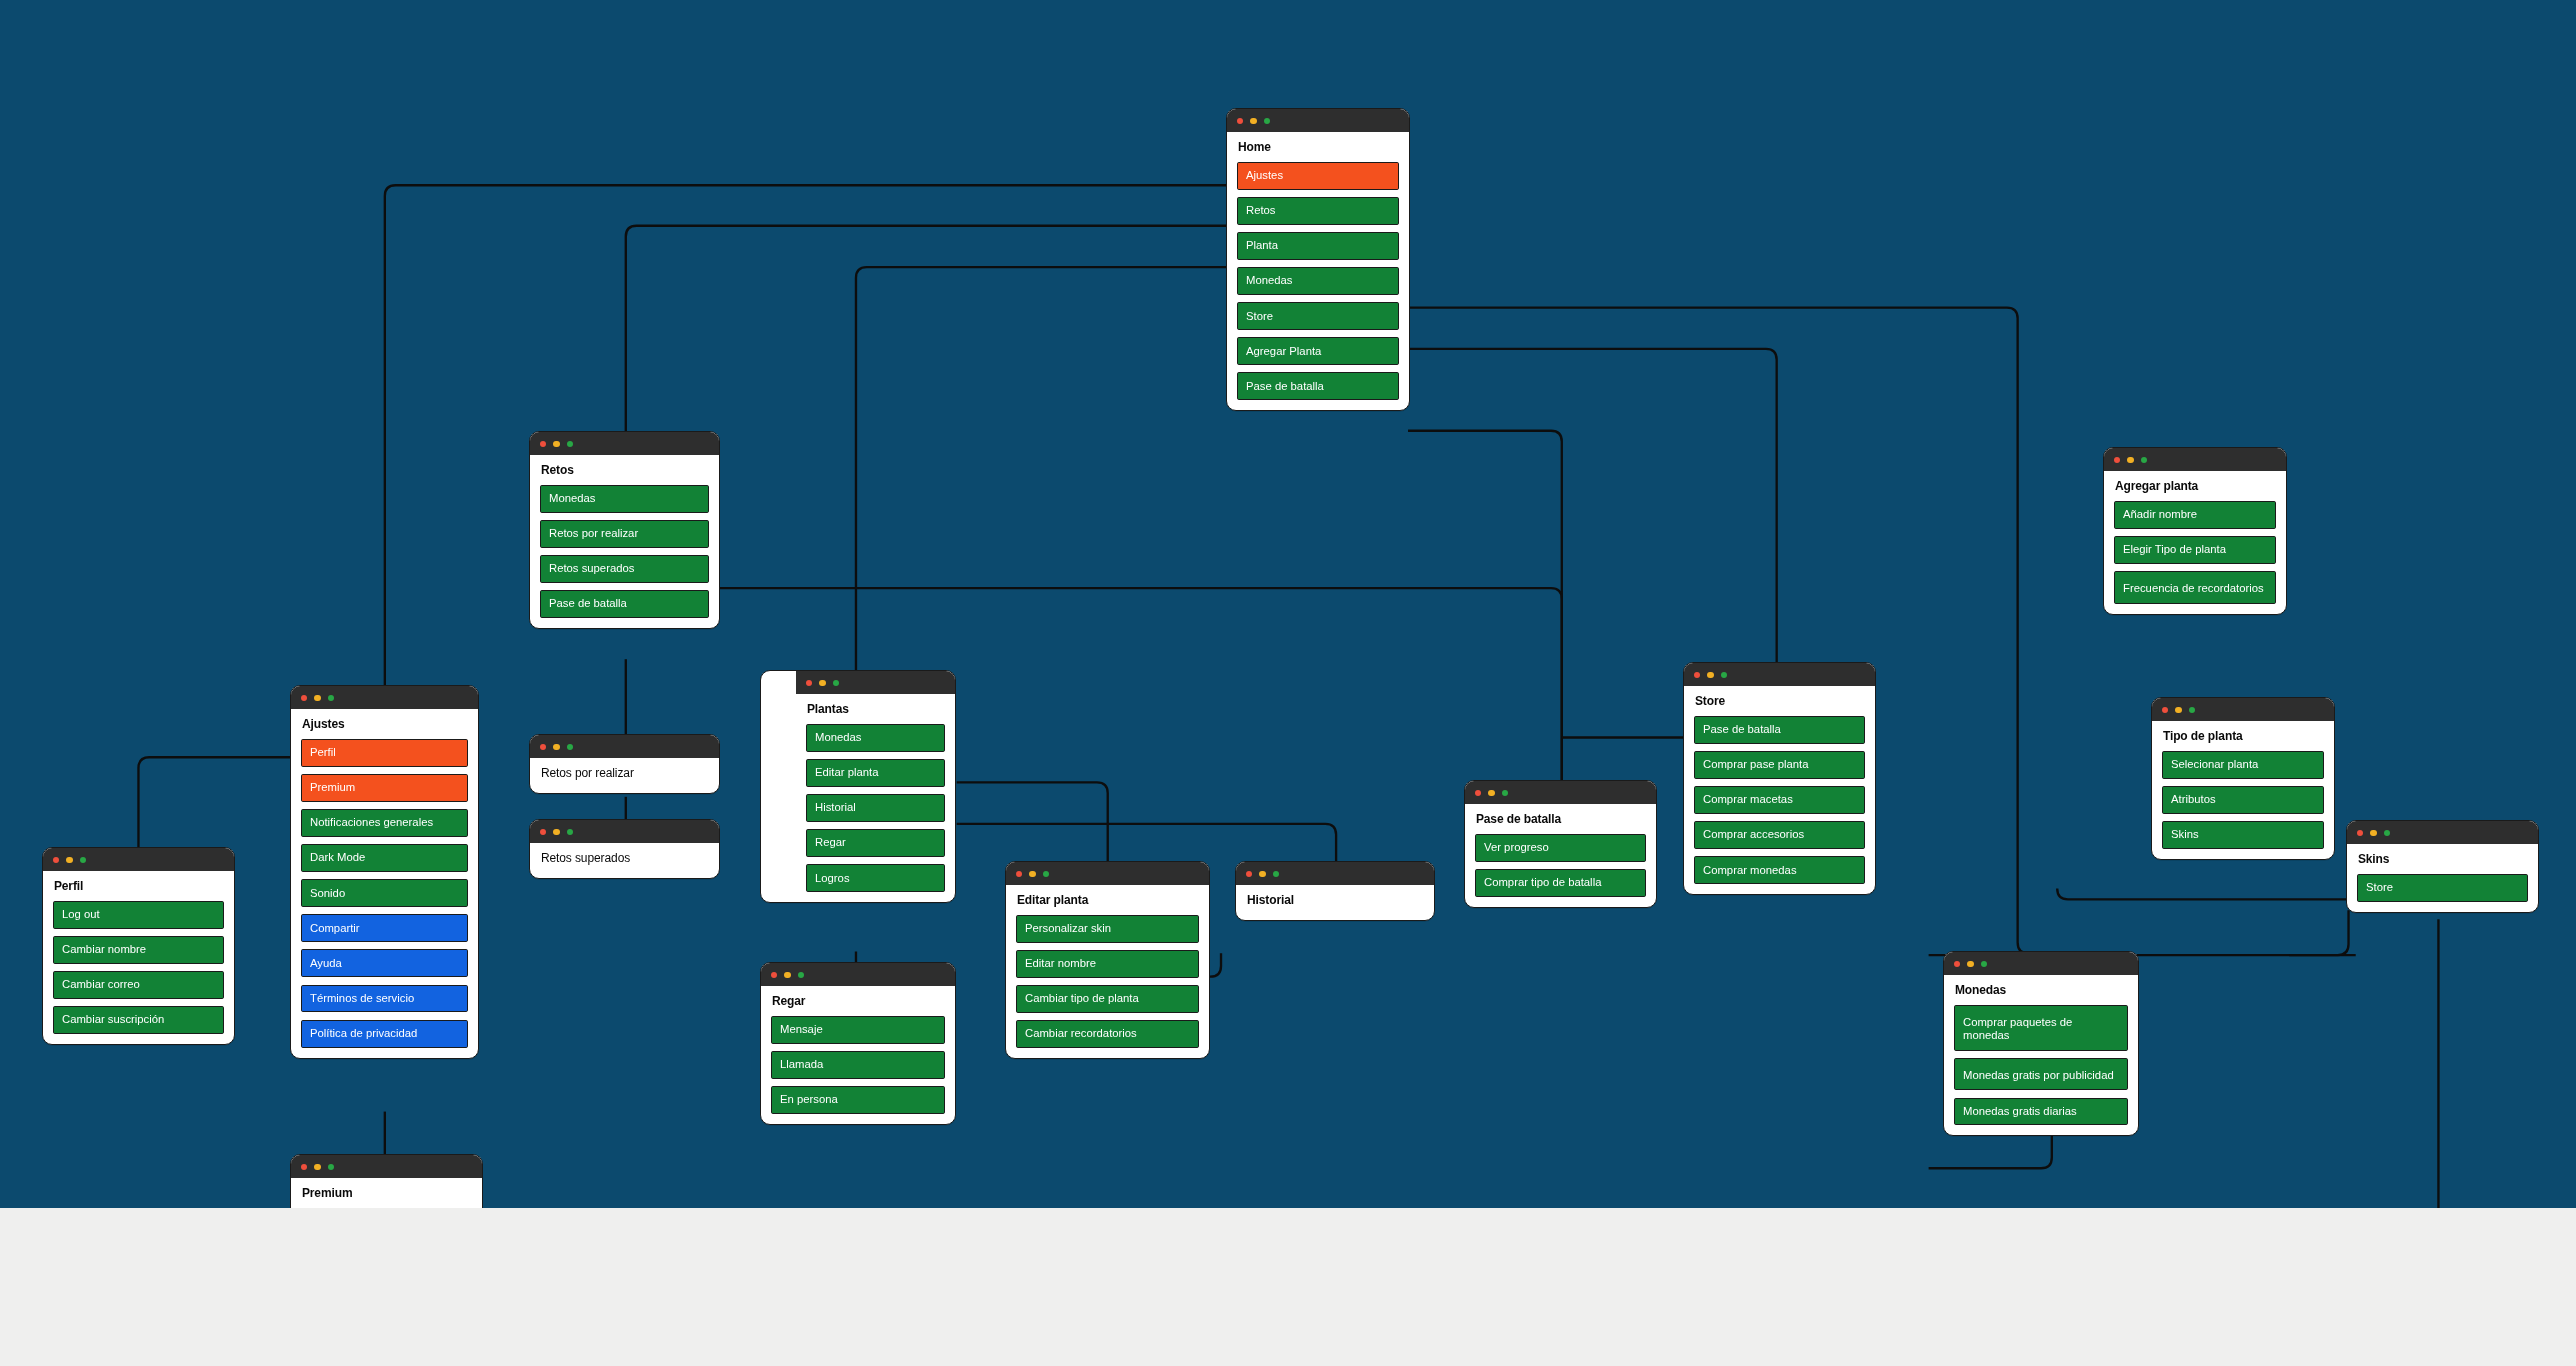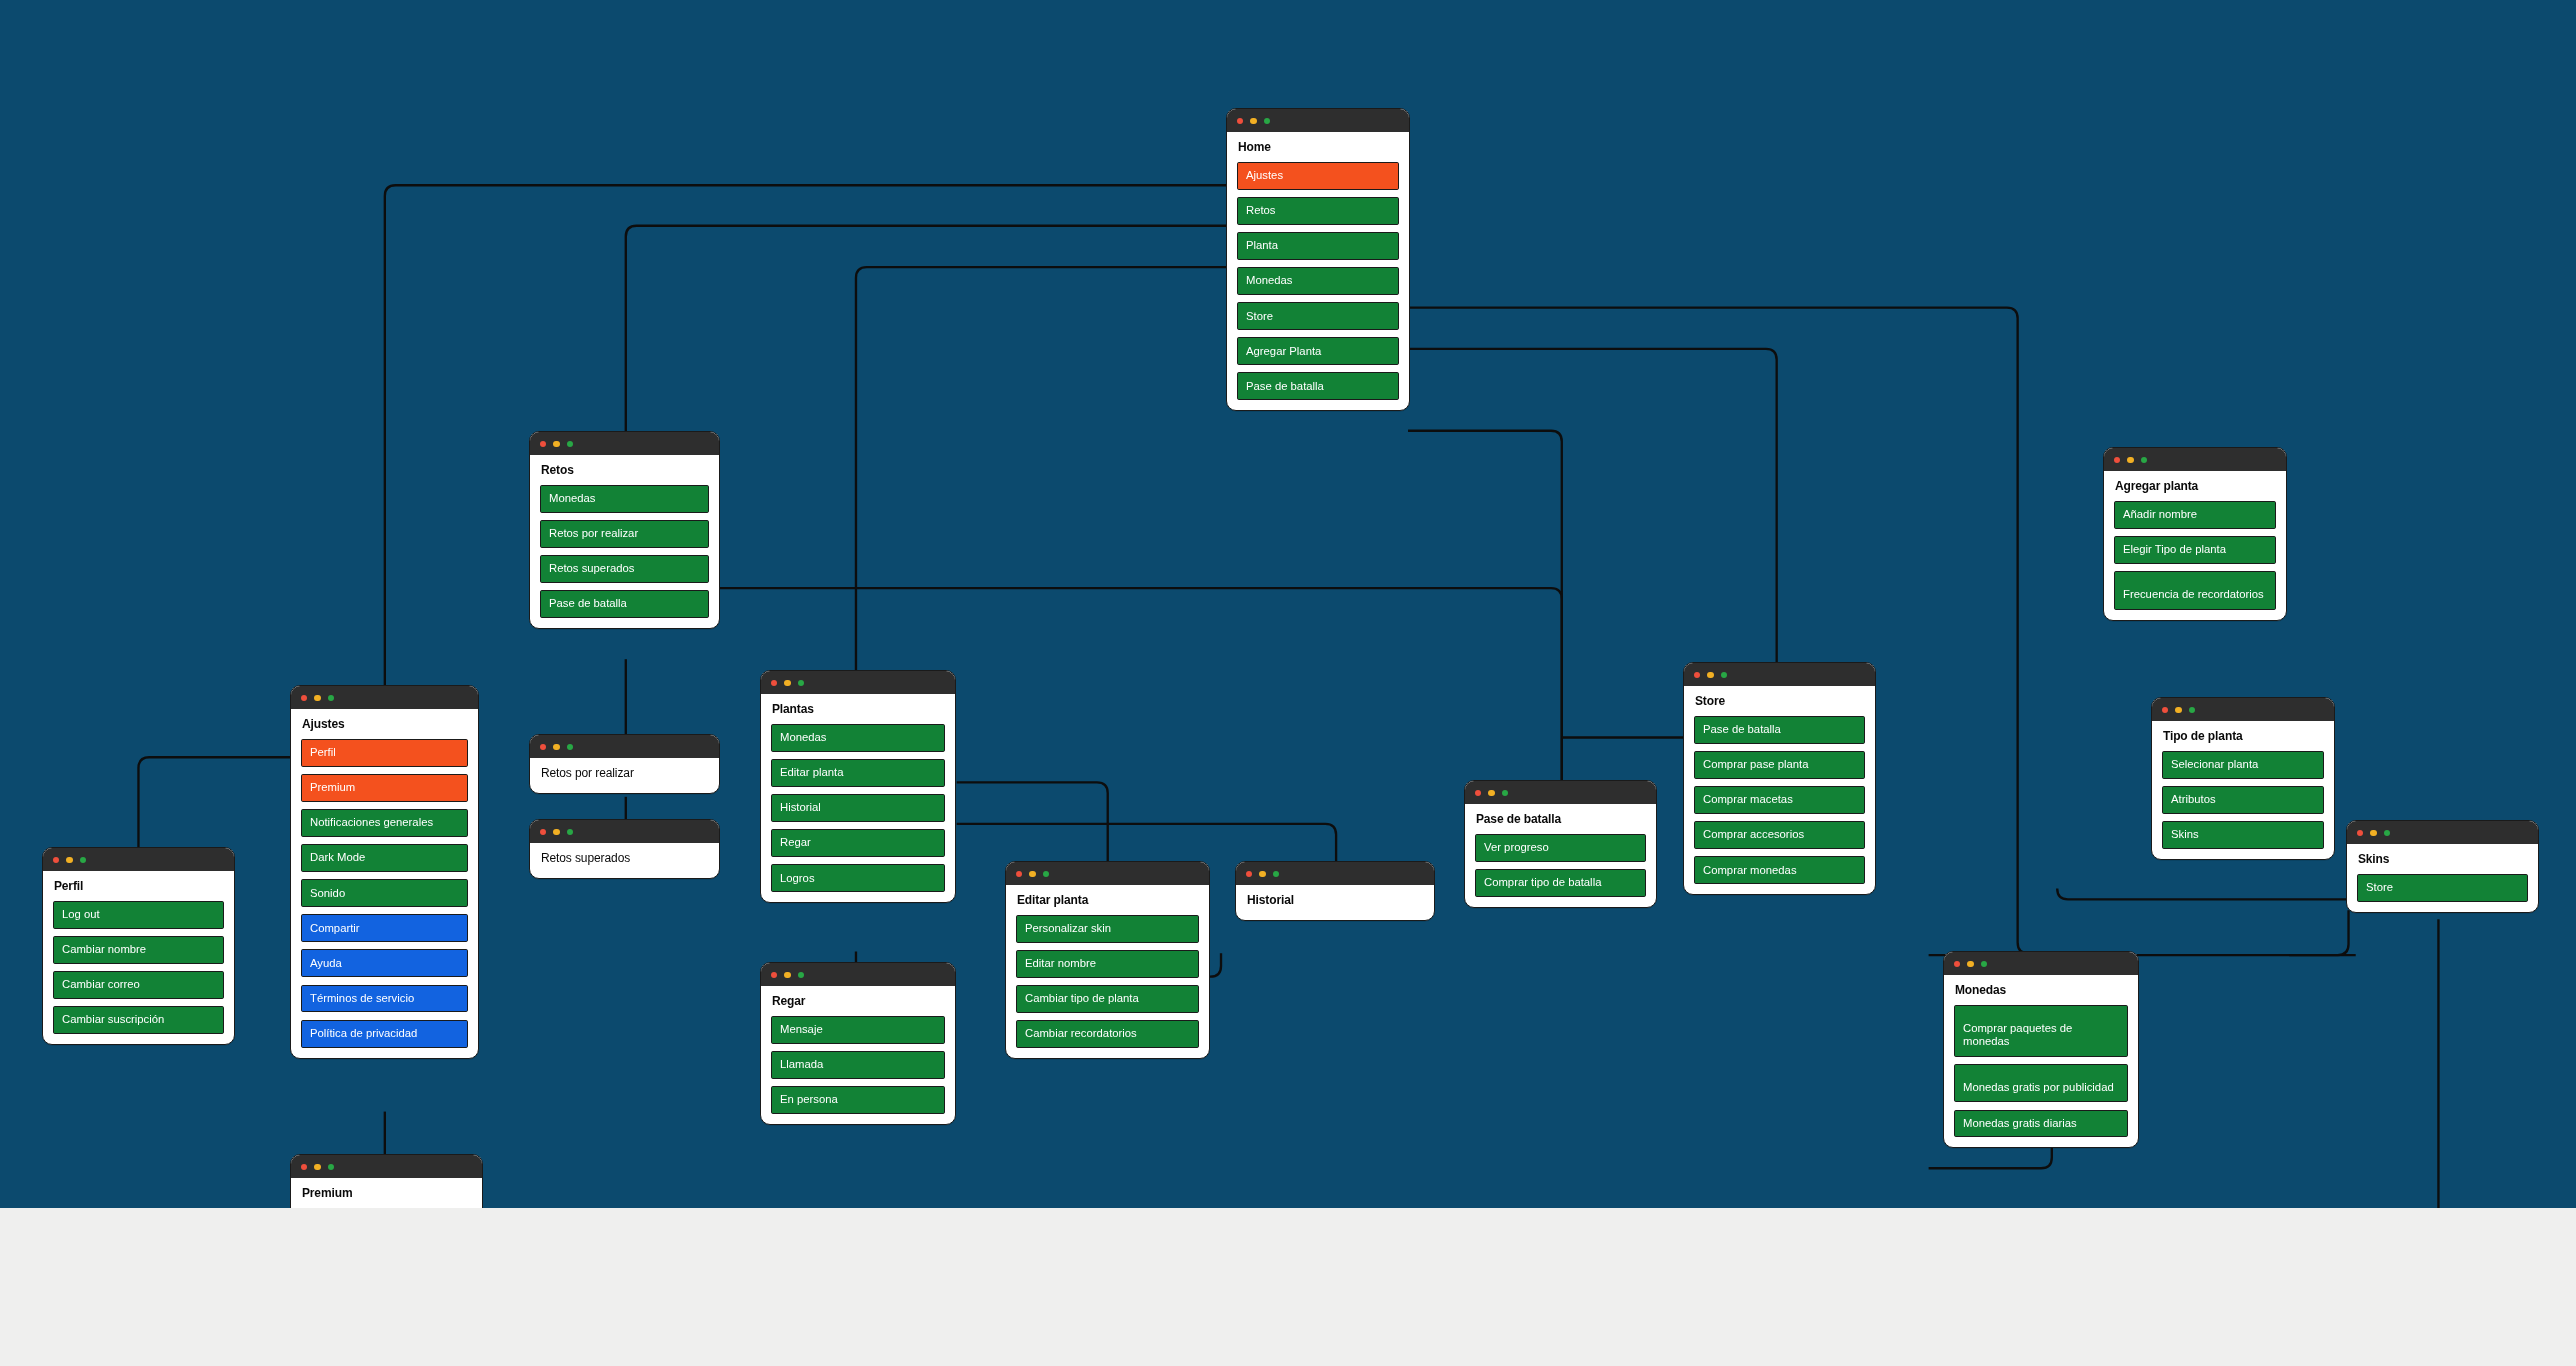--- a/index.html
+++ b/index.html
@@ -84,21 +84,21 @@
     color:#ffffff;
     text-align:left;
     font-family:"Liberation Sans", sans-serif;
     cursor:pointer;
     min-height:27px;
   }
   .btn:last-child{margin-bottom:0;}
   .btn.green{background:#128236;}
   .btn.orange{background:#f4511e;}
   .btn.blue{background:#1263e0;}
-  .btn.tall{padding-top:16px;padding-bottom:7.2px;}
+  .btn.tall{padding-top:10px;padding-bottom:7.2px;}
 </style>
 </head>
 <body>
 
 <div id="canvas">
 
   <svg id="wires" viewBox="0 0 2865 1520" preserveAspectRatio="none">
 
     <path d="M1365 206 L 440 206 Q 428 206 428 218 L 428 764"></path>
 
@@ -240,21 +240,21 @@
     <div class="titlebar">
       <span class="dot r"></span>
       <span class="dot y"></span>
       <span class="dot g"></span>
     </div>
     <div class="body" style="padding-bottom:10.8px;">
       <div class="wtitle plain lone">Retos superados</div>
     </div>
   </div>
 
-  <div class="win" style="left:760px;top:670px;width:196px;">
+  <div class="win" style="left:760px;top:670px;width:196px;padding-left:35px;">
     <div class="titlebar">
       <span class="dot r"></span>
       <span class="dot y"></span>
       <span class="dot g"></span>
     </div>
     <div class="body">
       <div class="wtitle">Plantas</div>
       <div class="btn green">Monedas</div>
       <div class="btn green">Editar planta</div>
       <div class="btn green">Historial</div>

